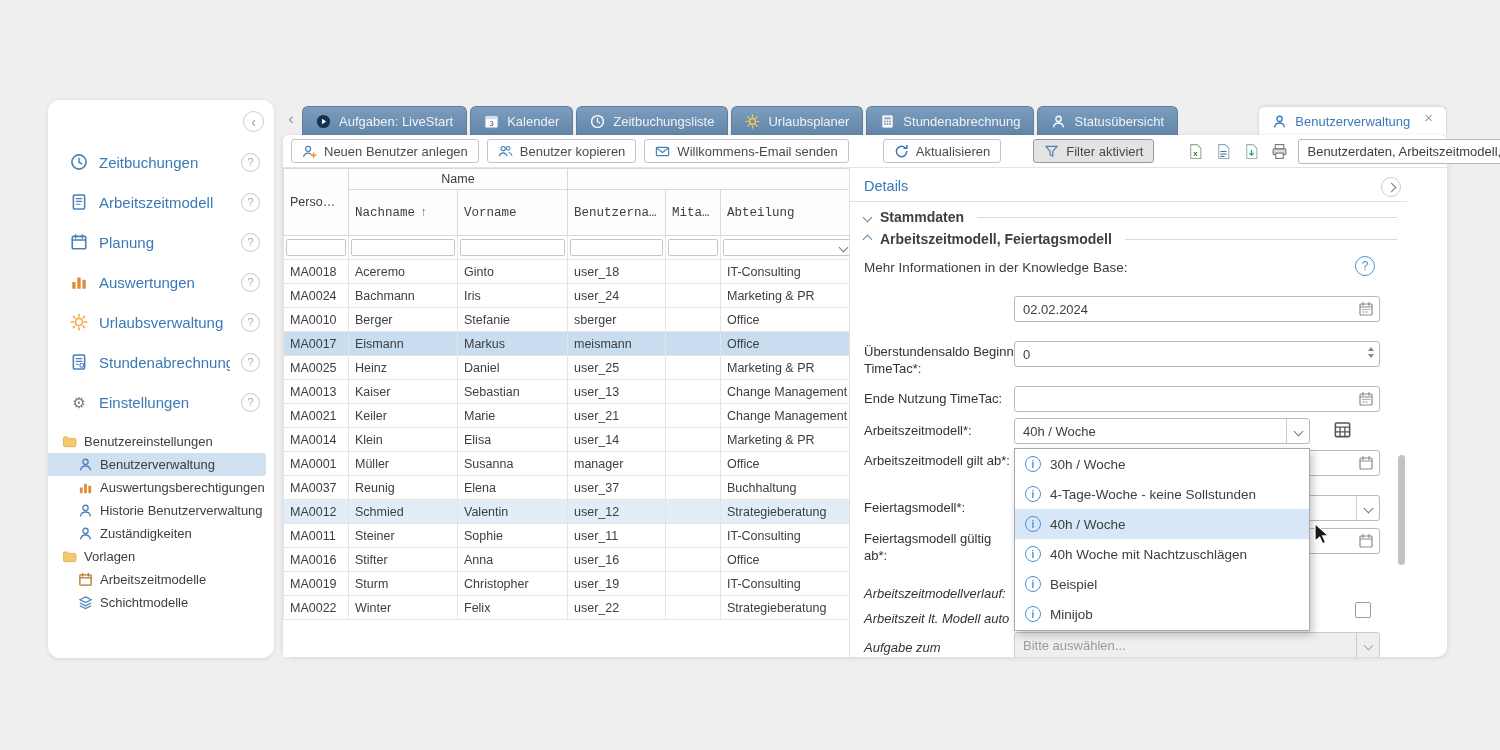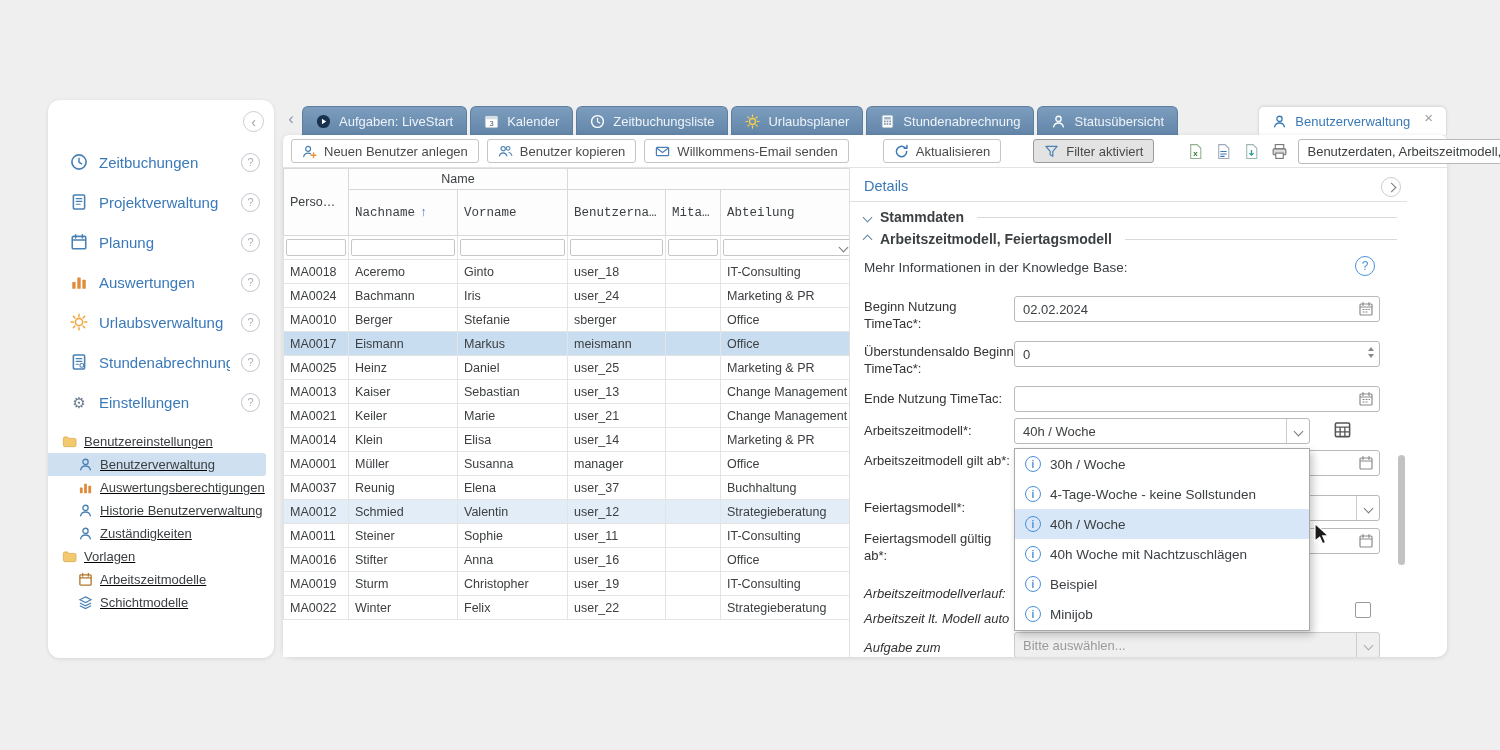--- a/index.html
+++ b/index.html
@@ -7,21 +7,21 @@
 
   
   .sidebar{position:absolute;left:48px;top:100px;width:226px;height:558px;background:#fff;border-radius:12px;box-shadow:0 1px 4px rgba(0,0,0,.10);overflow:hidden;}
   .collapse-btn{position:absolute;right:10px;top:11px;width:21px;height:21px;border-radius:50%;border:1px solid #c9cdd2;background:#fff;color:#9aa0a6;font-size:14px;line-height:18px;text-align:center;cursor:pointer;padding:0;}
   .menu{position:absolute;left:0;top:42px;width:100%;}
   .menu-item{display:flex;align-items:center;height:40px;padding:0 14px 0 22px;gap:11px;cursor:pointer;}
   .mi-icon{width:18px;height:18px;flex:0 0 18px;display:inline-flex;align-items:center;justify-content:center;}
   .mi-icon svg{width:18px;height:18px;}
   .mi-label{flex:1;font-size:15px;color:#3a79b8;white-space:nowrap;overflow:hidden;}
   .qmark{width:17px;height:17px;border:1px solid #c3c7cc;border-radius:50%;color:#aab0b6;font-size:11px;display:inline-flex;align-items:center;justify-content:center;flex:0 0 17px;}
-  .tree{position:absolute;left:0;top:330px;width:100%;text-decoration:underline;}
+  .tree{position:absolute;left:0;top:330px;width:100%;}
   .tree-item{display:flex;align-items:center;height:23px;padding-left:14px;gap:7px;font-size:13px;color:#3c4043;cursor:pointer;white-space:nowrap;overflow:hidden;}
   .tree-item.lvl1{padding-left:30px;}
   .tree-item.selected{background:#cfe0f1;margin-right:8px;border-radius:0 3px 3px 0;}
   .ti-icon{width:15px;height:15px;flex:0 0 15px;display:inline-flex;align-items:center;justify-content:center;}
   .ti-icon svg{width:15px;height:15px;}
 
   
   .c-clock,.c-document,.c-calendar,.c-invoice,.c-user,.c-org,.c-layers{color:#4a81b4;}
   .c-chart{color:#e08a3c;}
   .c-sun{color:#f0a63c;}
@@ -134,21 +134,21 @@
           <span class="mi-label">Zeitbuchungen</span>
           <span class="qmark">?</span>
         </div>
         <div class="menu-item">
           <span class="mi-icon c-document">
             <svg viewBox="0 0 16 16" fill="none" stroke="currentColor">
               <rect x="3" y="1.8" width="10" height="12.4" rx="1" stroke-width="1.4"></rect>
               <path d="M5.5 5h5M5.5 7.5h5M5.5 10h3.5" stroke-width="1.1" stroke-linecap="round"></path>
             </svg>
           </span>
-          <span class="mi-label">Projektverwaltung</span>
+          <span class="mi-label">Arbeitszeitmodell</span>
           <span class="qmark">?</span>
         </div>
         <div class="menu-item">
           <span class="mi-icon c-calendar">
             <svg viewBox="0 0 16 16" fill="none" stroke="currentColor">
               <rect x="2" y="3" width="12" height="11" rx="1" stroke-width="1.4"></rect>
               <path d="M2 6.2h12" stroke-width="1.2"></path>
               <path d="M5 1.5v3M11 1.5v3" stroke-width="1.3" stroke-linecap="round"></path>
             </svg>
           </span>
@@ -627,21 +627,20 @@
     </div>
     <div class="sect" style="top:63px">
       <span class="chev up blue"></span>
       <span>Arbeitszeitmodell, Feiertagsmodell</span>
       <span class="line"></span>
     </div>
 
     <div class="kb">Mehr Informationen in der Knowledge Base:</div>
     <div class="kb-q">?</div>
 
-    <div class="f-label" style="top:131px">Beginn Nutzung TimeTac*:</div>
     <div class="ctl" style="top:128px">
       <span class="ctl-val">02.02.2024</span>
       <span class="cal"><svg viewBox="0 0 16 16" fill="none" stroke="#8a8a8a">
             <rect x="2" y="3" width="12" height="11" rx="1" stroke-width="1.2"></rect>
             <path d="M2 6h12" stroke-width="1"></path>
             <path d="M5 1.6v2.8M11 1.6v2.8" stroke-width="1.2" stroke-linecap="round"></path>
             <path d="M4.5 8.5h2M7.5 8.5h2M10.5 8.5h1.5M4.5 11h2M7.5 11h2" stroke-width="1"></path>
           </svg></span>
     </div>
 

